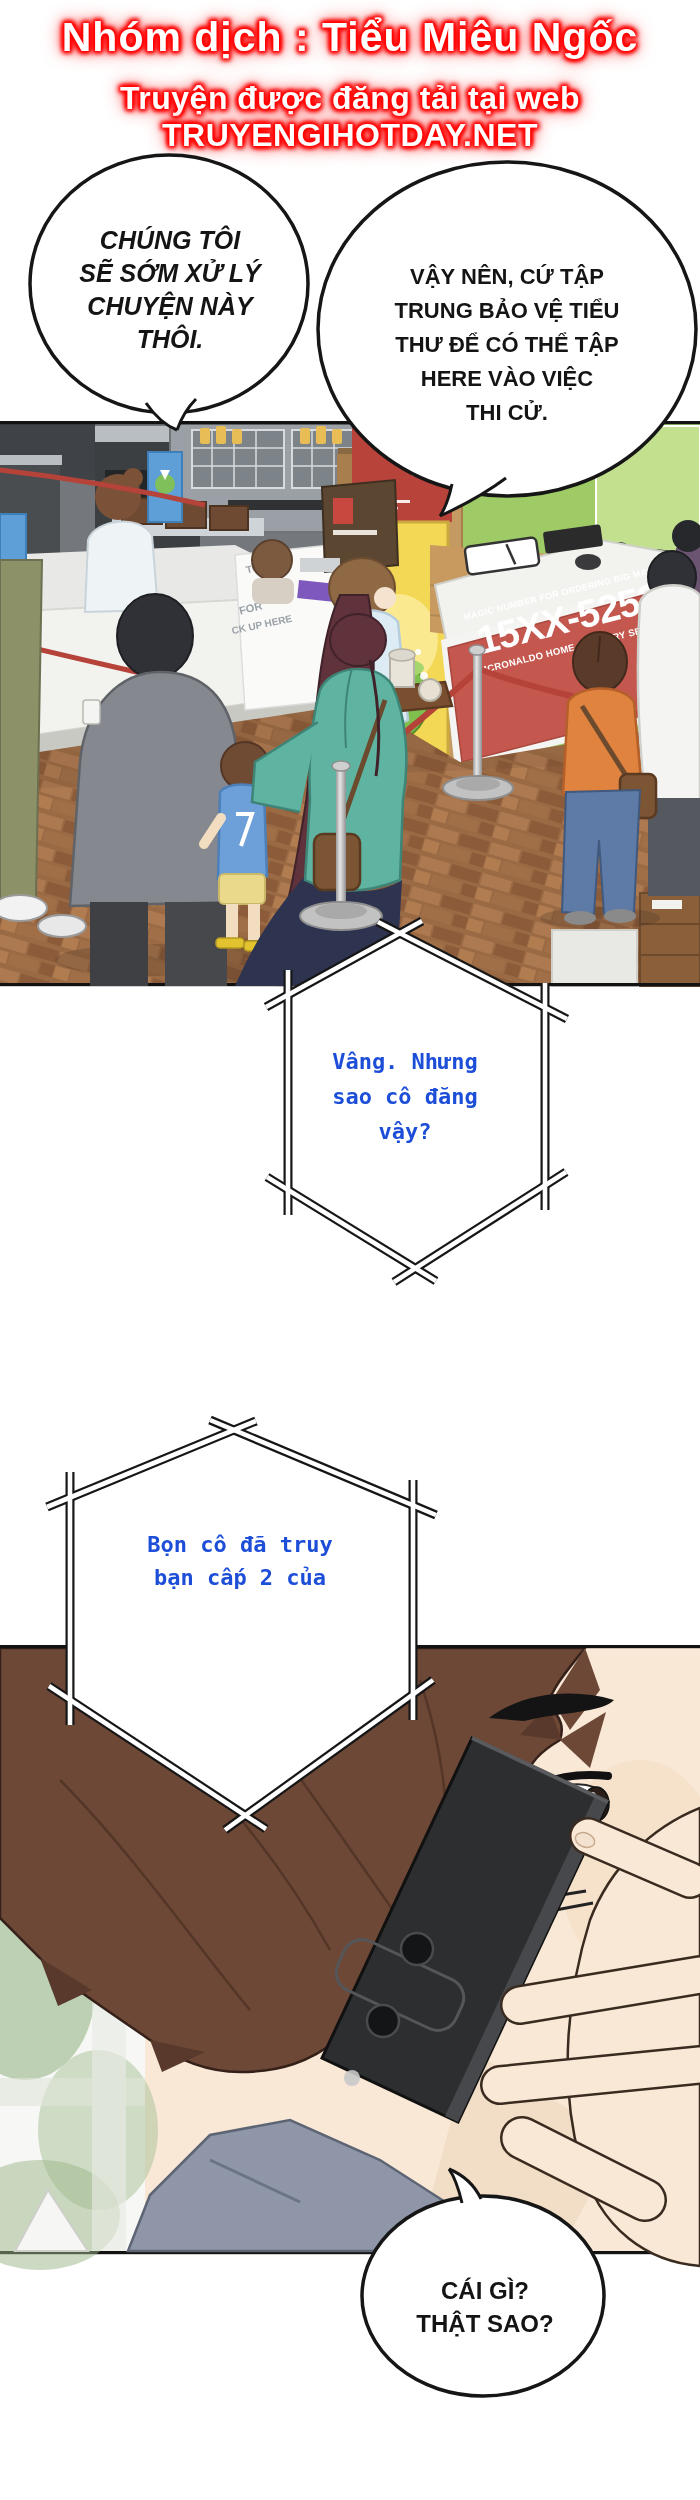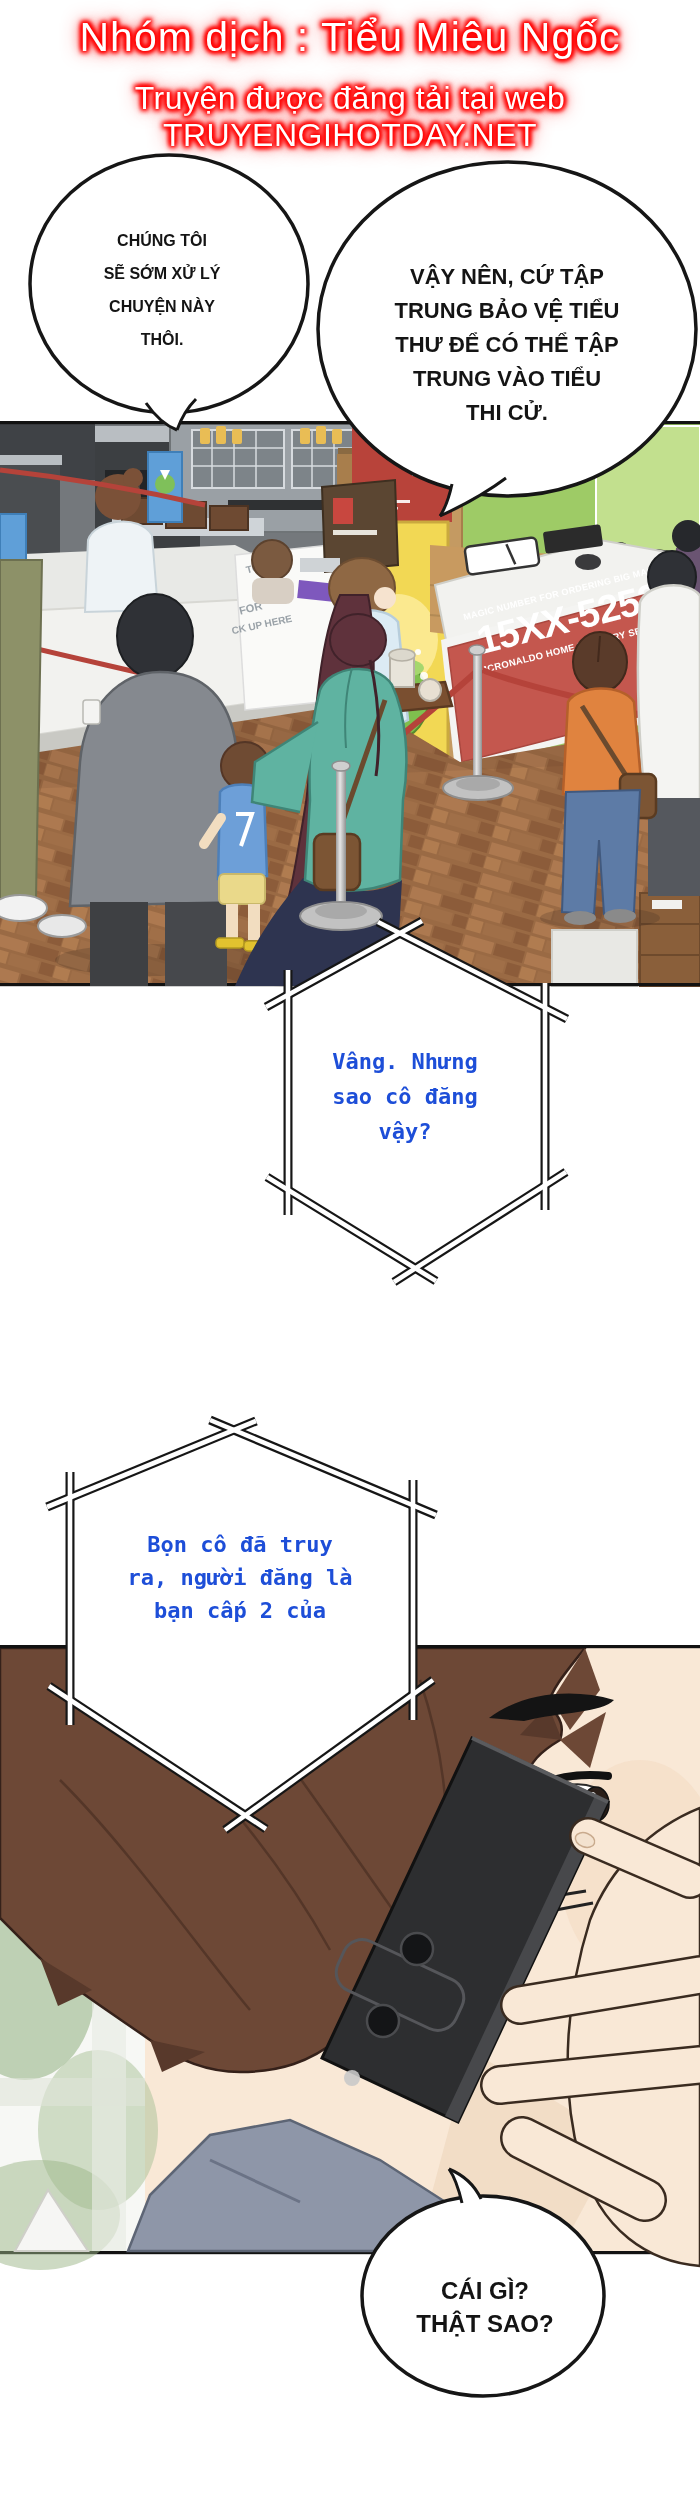--- a/index.html
+++ b/index.html
@@ -1,28 +1,28 @@
 <!DOCTYPE html>
 <html><head>
 <meta charset="utf-8">
 <style>
   html,body{margin:0;padding:0;background:#ffffff;}
   .page{position:relative;width:700px;height:2500px;background:#fff;overflow:hidden;
         font-family:"Liberation Sans",sans-serif;}
   svg{position:absolute;left:0;display:block;}
   
-  .hdr{position:absolute;left:0;width:700px;text-align:center;font-weight:400;color:#ffffff;
+  .hdr{position:absolute;left:0;width:700px;text-align:center;font-weight:700;color:#ffffff;
        text-shadow:0 0 2px #ff0000,0 0 4px #ff0000,0 0 7px #ff0000,0 0 12px #ff1414,
                    0 0 20px #ff2a2a,2px 2px 4px #ff0000,-2px -2px 4px #ff0000,
                    2px -2px 4px #ff0000,-2px 2px 4px #ff0000;}
   .hdr1{top:14px;font-size:41px;letter-spacing:1px;}
   .hdr2{top:80px;font-size:32px;letter-spacing:.5px;}
   
   .btxt{position:absolute;text-align:center;font-weight:700;color:#141414;z-index:6;}
-  .b1{left:37px;top:224px;width:250px;font-size:16px;line-height:33px;}
+  .b1{left:45px;top:224px;width:250px;font-size:25px;line-height:33px;font-style:italic;}
   .b2{left:357px;top:260px;width:300px;font-size:22px;line-height:34px;}
   .b3{left:375px;top:2274px;width:220px;font-size:24px;line-height:33px;}
   .hextxt{position:absolute;text-align:center;font-weight:700;color:#1d4ed8;z-index:6;
           font-family:"DejaVu Sans Mono",monospace;}
   .hx1{left:280px;top:1044px;width:250px;font-size:22px;line-height:35px;}
   .hx2{left:95px;top:1528px;width:290px;font-size:22px;line-height:33px;}
   
   .sign-text{position:absolute;left:452px;top:616px;width:240px;z-index:2;text-align:center;
              color:#fff;transform:rotate(-14deg);transform-origin:0 50%;}
   .sign-text .s1{font-size:9px;font-weight:700;letter-spacing:.3px;margin-bottom:2px;}
@@ -428,31 +428,30 @@
   <div class="btxt b1">
     <div>CHÚNG TÔI</div>
     <div>SẼ SỚM XỬ LÝ</div>
     <div>CHUYỆN NÀY</div>
     <div>THÔI.</div>
   </div>
   <div class="btxt b2">
     <div>VẬY NÊN, CỨ TẬP</div>
     <div>TRUNG BẢO VỆ TIỂU</div>
     <div>THƯ ĐỂ CÓ THỂ TẬP</div>
-    <div>TRUNG VÀO TIỂU</div>
+    <div>HERE VÀO VIỆC</div>
     <div>THI CỬ.</div>
   </div>
   <div class="hextxt hx1">
     <div>Vâng. Nhưng</div>
     <div>sao cô đăng</div>
     <div>vậy?</div>
   </div>
   <div class="hextxt hx2">
     <div>Bọn cô đã truy</div>
-    <div>ra, người đăng là</div>
     <div>bạn cấp 2 của</div>
   </div>
   <div class="btxt b3">
     <div>CÁI GÌ?</div>
     <div>THẬT SAO?</div>
   </div>
 
 </div>
 
 </body></html>

